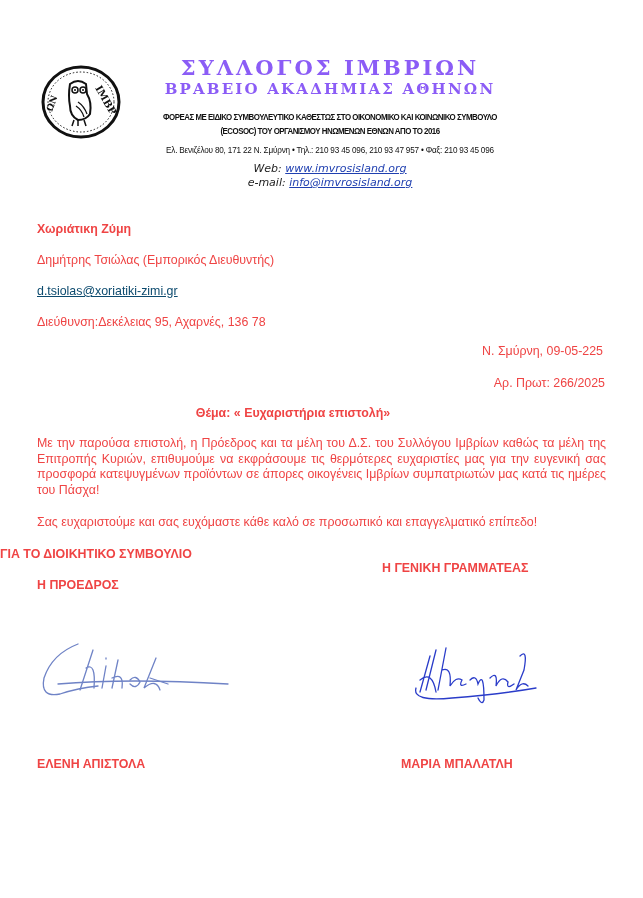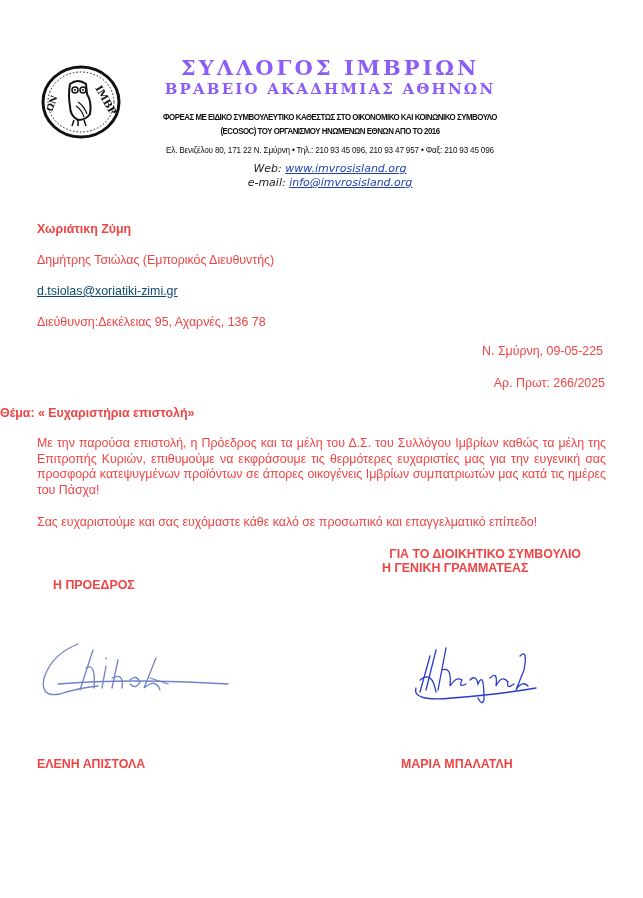--- a/index.html
+++ b/index.html
@@ -18,25 +18,25 @@
   #web-line { top: 162px; }
   #email-line { top: 176px; }
   .web-line a { color: #1f3fb0; text-decoration: underline; }
   .body-txt { font-size: 12.4px; color: #ef4444; }
   #recipient-company { left: 37px; top: 222px; font-weight: bold; }
   #recipient-person { left: 37px; top: 253px; }
   #recipient-email { left: 37px; top: 284px; color: #0c4a6e; text-decoration: underline; }
   #recipient-address { left: 37px; top: 315px; }
   #date-line { right: 40px; top: 344px; text-align: right; }
   #protocol-line { right: 38px; top: 376px; text-align: right; }
-  #subject { left: 0; width: 586px; text-align: left; top: 406px; font-weight: bold; }
+  #subject { left: 0; width: 586px; text-align: center; top: 406px; font-weight: bold; }
   #paragraph1 { left: 37px; top: 436px; width: 569px; text-align: justify; line-height: 15.5px; }
   #paragraph2 { left: 37px; top: 515px; width: 580px; white-space: nowrap; }
-  #board-heading { left: 0; width: 581px; text-align: right; top: 547px; font-weight: bold; }
-  #role-left { left: 37px; top: 578px; font-weight: bold; margin-left: 16px; }
+  #board-heading { left: 0; width: 581px; text-align: left; top: 547px; font-weight: bold; }
+  #role-left { left: 37px; top: 578px; font-weight: bold; }
   #role-right { left: 382px; top: 561px; font-weight: bold; }
   #sig-left { left: 38px; top: 638px; width: 200px; height: 70px; }
   #sig-right { left: 412px; top: 640px; width: 140px; height: 70px; }
   #name-left { left: 37px; top: 757px; font-weight: bold; }
   #name-right { left: 401px; top: 757px; font-weight: bold; }
 </style>
 </head>
 <body>
 
 <div id="logo" class="abs">

